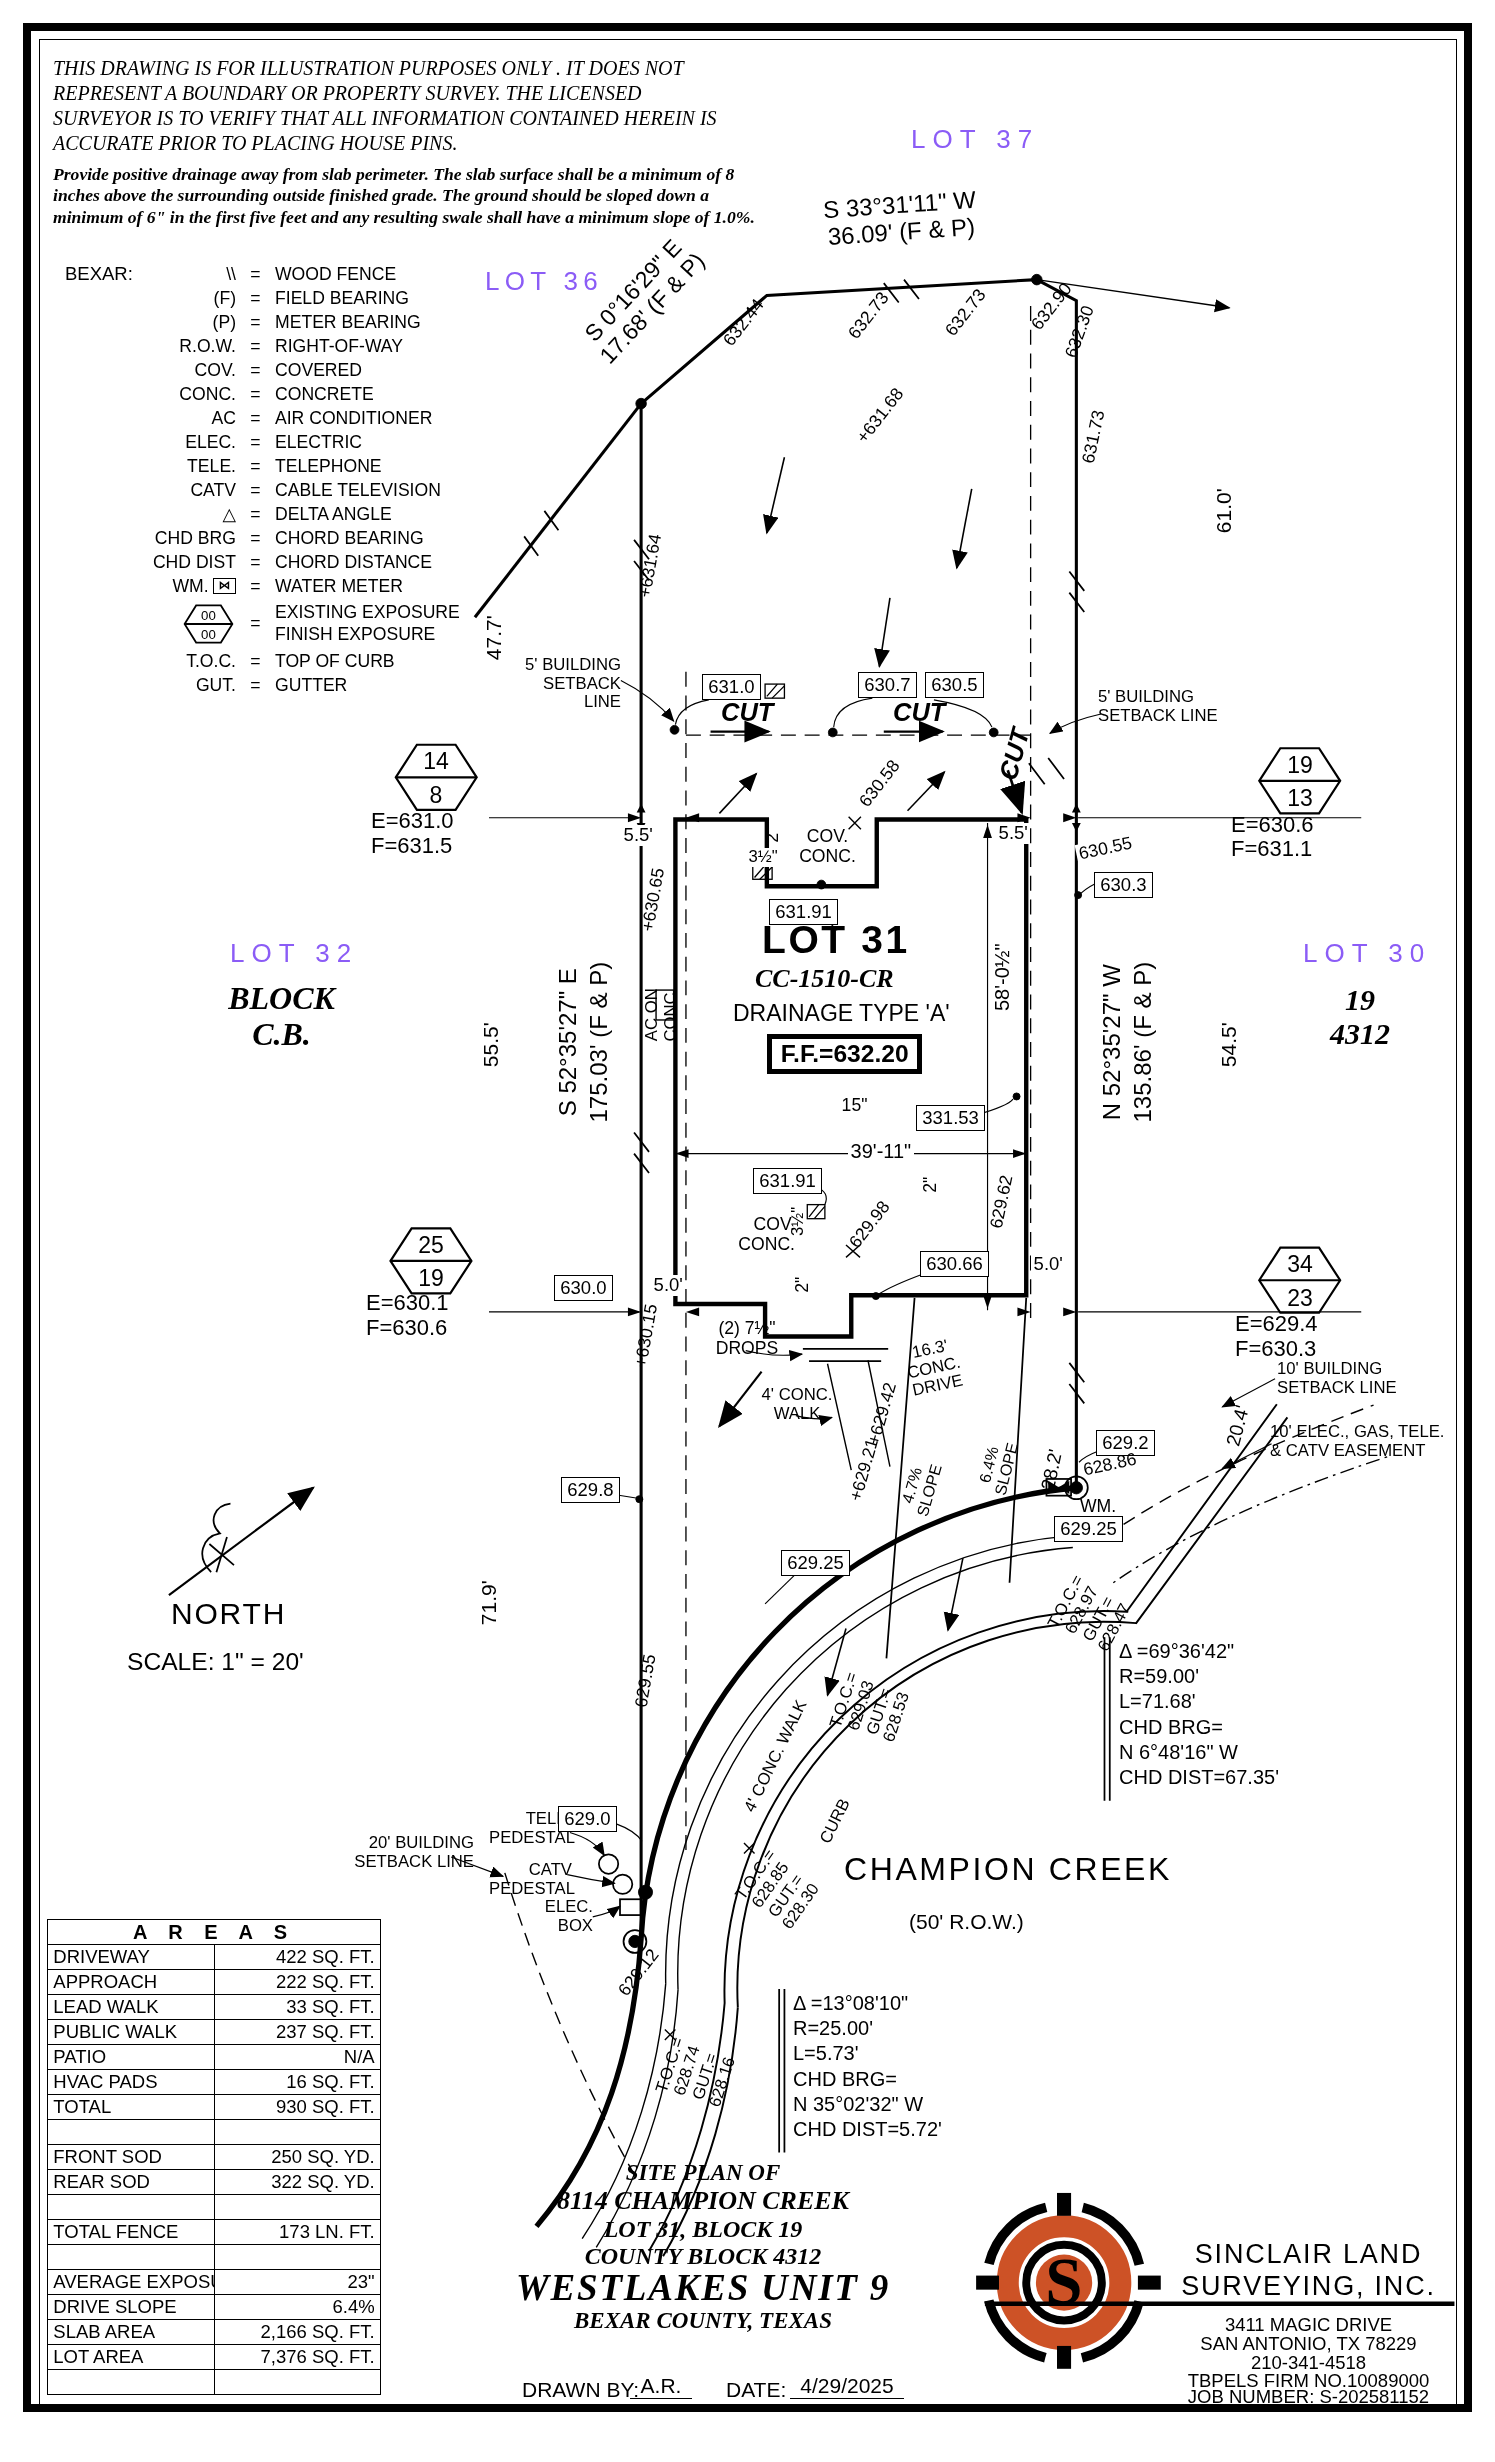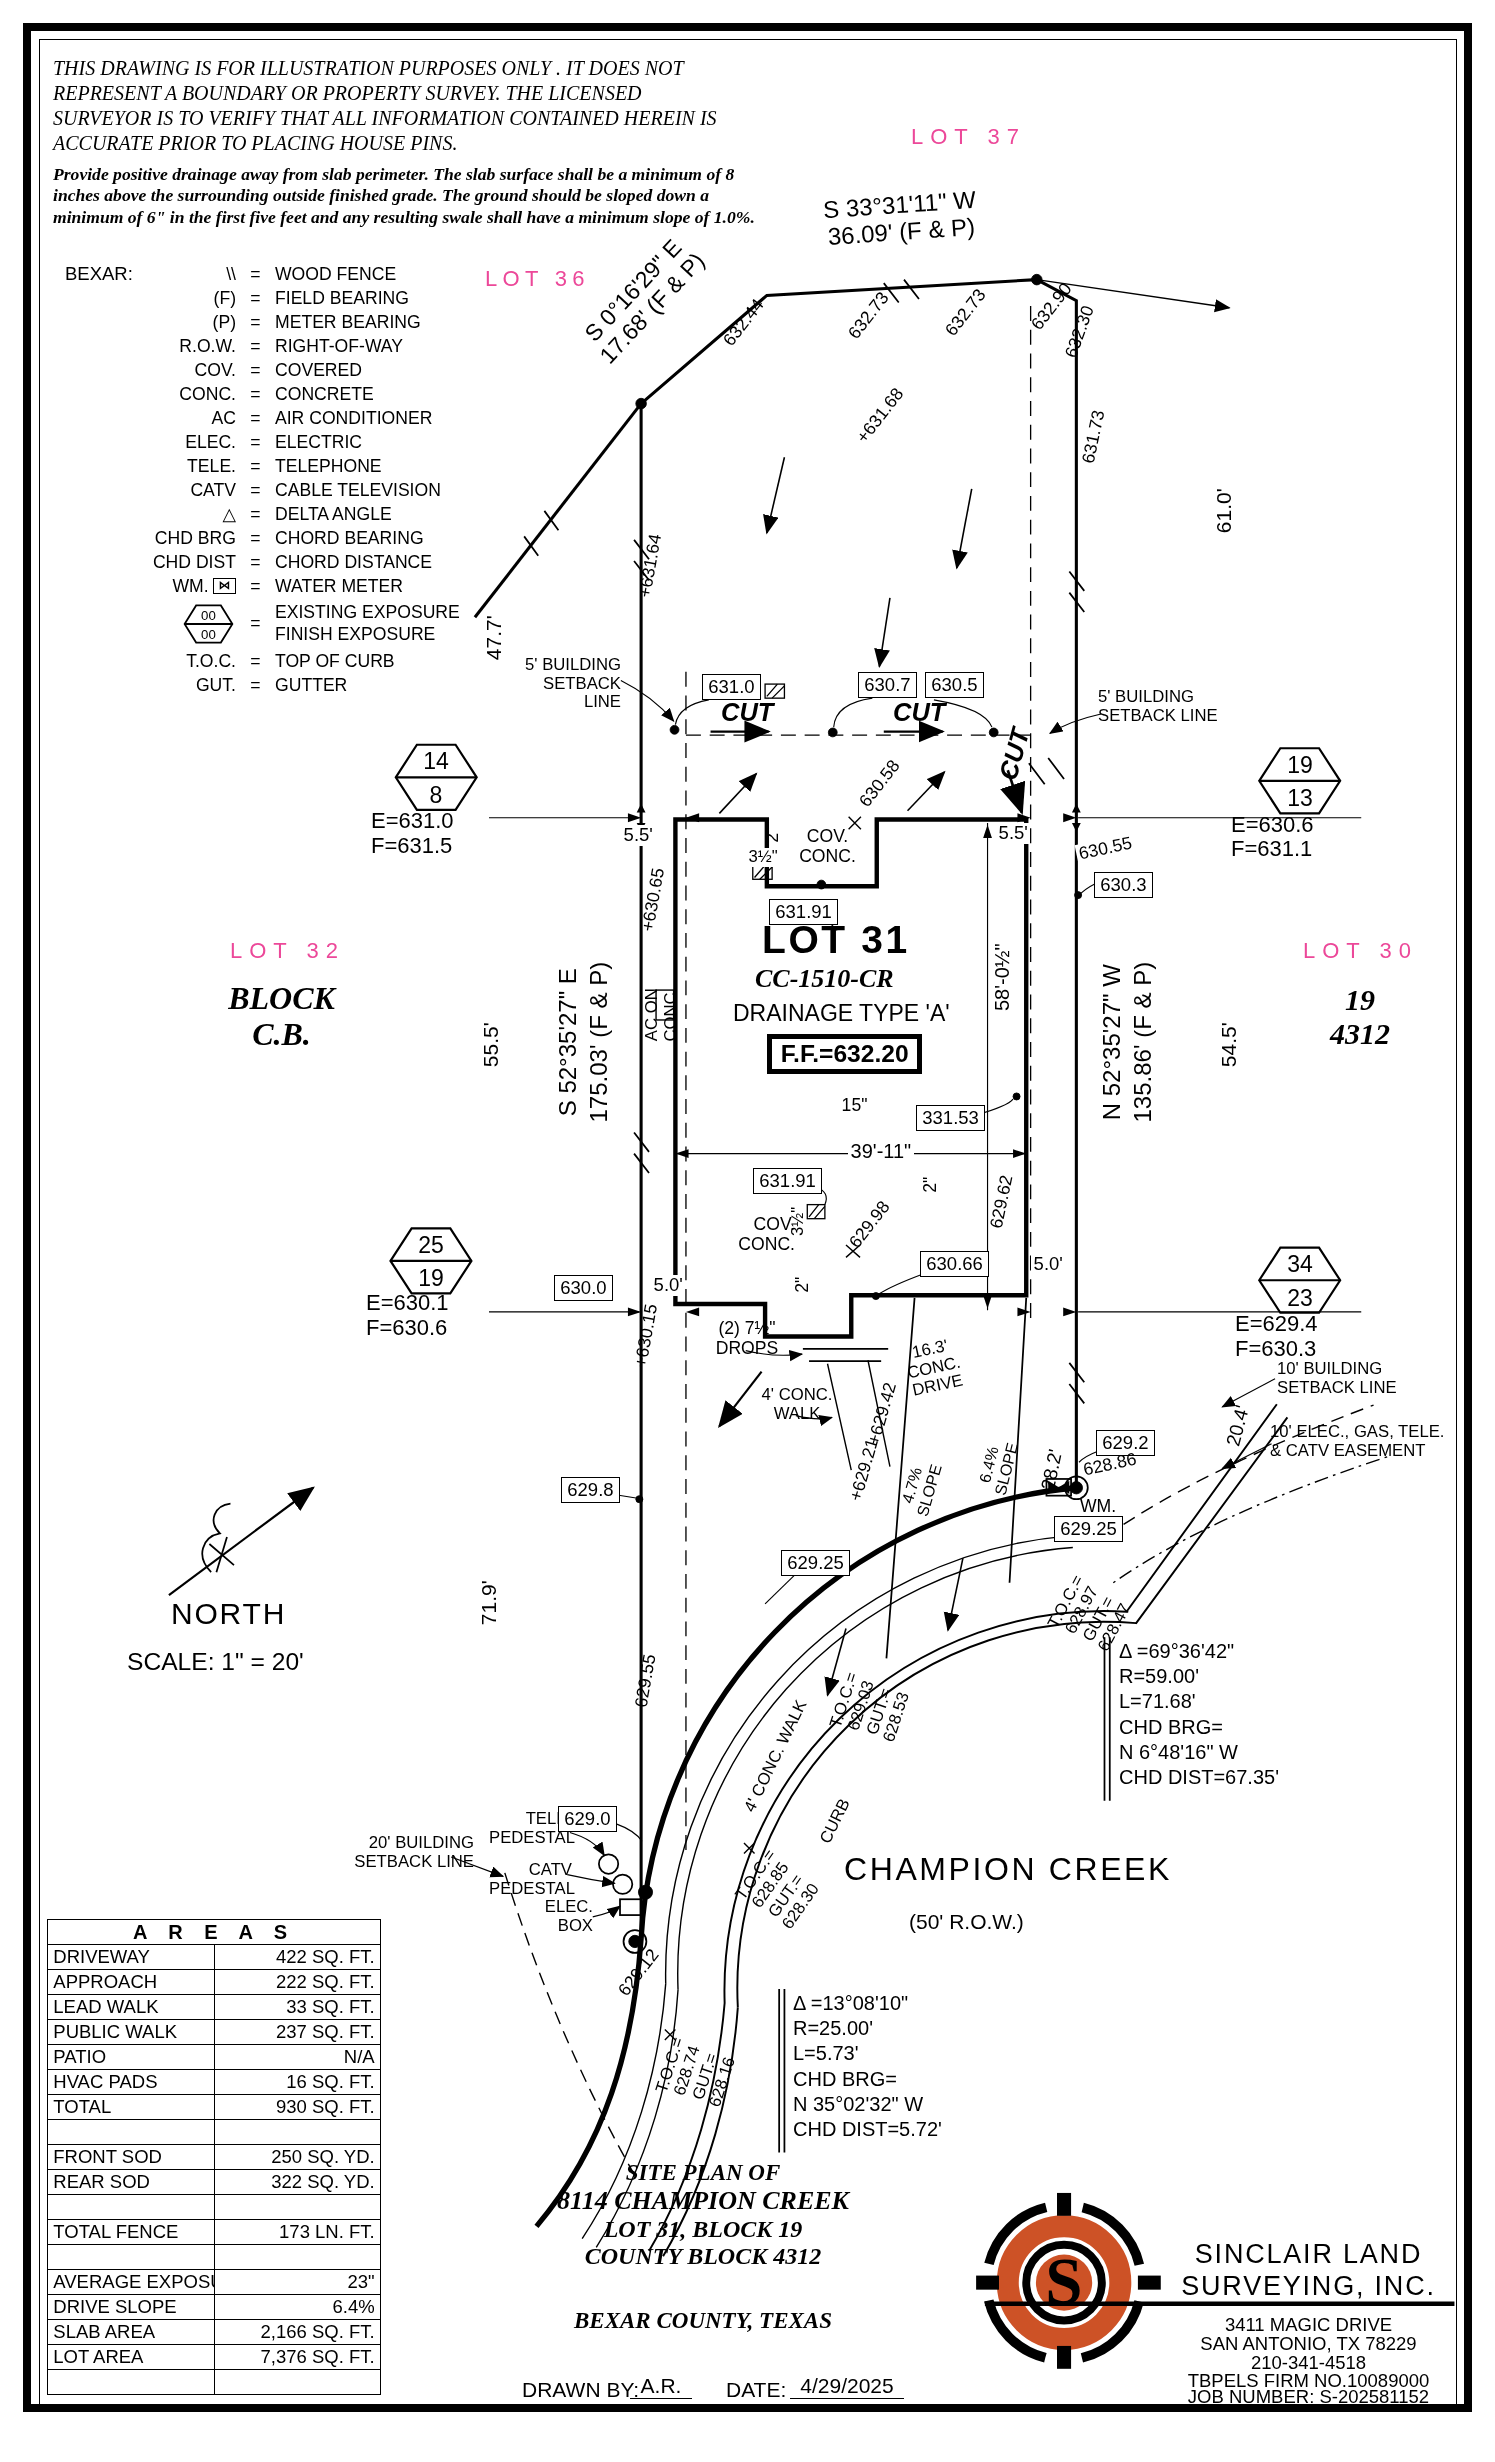--- a/index.html
+++ b/index.html
@@ -9,21 +9,21 @@
            border:8px solid #000;box-sizing:border-box;z-index:0}
   .frame-i{position:absolute;left:39px;top:39px;width:1418px;height:2366px;
            border:1.8px solid #000;box-sizing:border-box;z-index:0}
   svg.plan{position:absolute;left:0;top:0;z-index:1}
   .lbl{position:absolute;white-space:pre-line;line-height:1.12;z-index:2}
   .c{text-align:center}.r{text-align:right}
   .bgw{background:#fff;padding:0 2.6px}
   .ser{font-family:"Liberation Serif",serif}
   .bi{font-style:italic;font-weight:bold}
   .it{font-style:italic}
-  .lot{color:#ec4899;letter-spacing:7px;font-size:22px}
+  .lot{color:#8b5cf6;letter-spacing:7px;font-size:26px}
   .ebox{position:absolute;border:1.8px solid #000;background:#fff;padding:0 5.3px;
         font-size:18.5px;z-index:2;line-height:1.3;white-space:nowrap}
   .ffbox{position:absolute;border:5.3px solid #000;background:#fff;padding:0.9px 8.8px;
          font-size:24.6px;font-weight:bold;z-index:2}
   .legend{position:absolute;left:104px;top:262px;width:378px;z-index:2}
   .lg-row{display:flex;align-items:center;height:24px;font-size:17.6px}
   .lg-tall{height:51px}
   .lg-sym{width:132px;text-align:right;display:flex;justify-content:flex-end;align-items:center;gap:4.4px}
   .lg-eq{width:39px;text-align:center}
   .lg-def{flex:1}
@@ -588,20 +588,21 @@
           <td></td>
           <td class="val"></td>
         </tr>
   </tbody>
     </table>
 
   <div class="lbl ser bi c" style="left:492px;top:2160px;width:422px;font-size:23px">SITE PLAN OF</div>
   <div class="lbl ser bi c" style="left:492px;top:2186px;width:422px;font-size:26px">8114 CHAMPION CREEK</div>
   <div class="lbl ser bi c" style="left:492px;top:2216px;width:422px;font-size:24px">LOT 31, BLOCK 19</div>
   <div class="lbl ser bi c" style="left:492px;top:2243px;width:422px;font-size:24px">COUNTY BLOCK 4312</div>
+  <div class="lbl ser c" style="left:492px;top:2267px;width:422px;font-size:37px;font-weight:bold;font-style:italic;letter-spacing:1.8px">WESTLAKES UNIT 9</div>
   <div class="lbl ser bi c" style="left:492px;top:2308px;width:422px;font-size:23px">BEXAR COUNTY, TEXAS</div>
   <div class="lbl" style="left:522px;top:2378px;font-size:21px">DRAWN BY:</div>
   <div class="lbl" style="left:630px;top:2374px;font-size:21px"><span class="uv">A.R.</span></div>
   <div class="lbl" style="left:726px;top:2378px;font-size:21px">DATE:</div>
   <div class="lbl" style="left:790px;top:2374px;font-size:21px"><span class="uv" style="min-width:114px">4/29/2025</span></div>
 
   <div class="lbl c" style="left:1036px;top:2244px;width:56px;font-size:67px;font-family:'Liberation Serif',serif;font-weight:bold;color:#000">S</div>
   <div class="lbl c" style="left:1157px;top:2239px;width:303px;font-size:27px;letter-spacing:1.8px">SINCLAIR LAND</div>
   <div class="lbl c" style="left:1157px;top:2271px;width:303px;font-size:27px;letter-spacing:1.8px">SURVEYING, INC.</div>
   <div class="lbl c" style="left:1157px;top:2315px;width:303px;font-size:18.5px">3411 MAGIC DRIVE</div>

